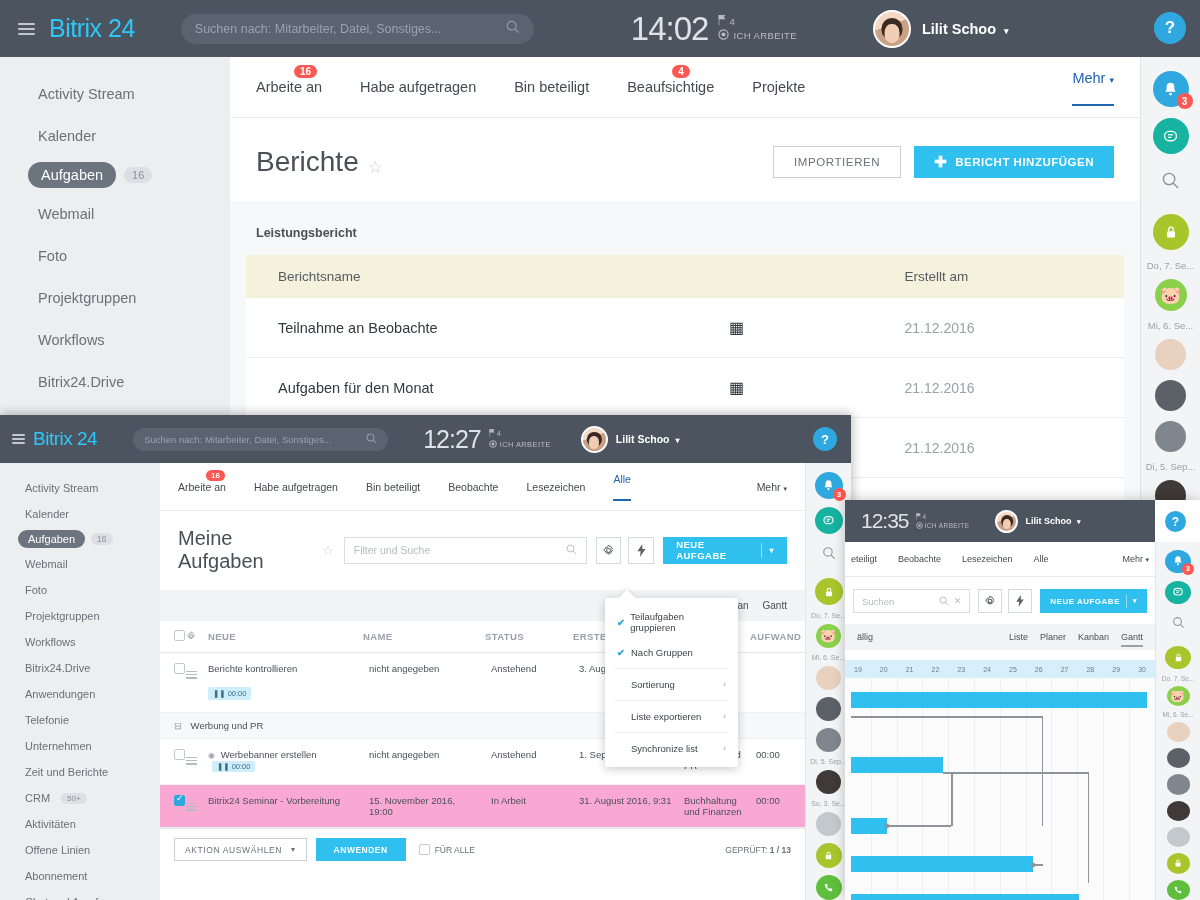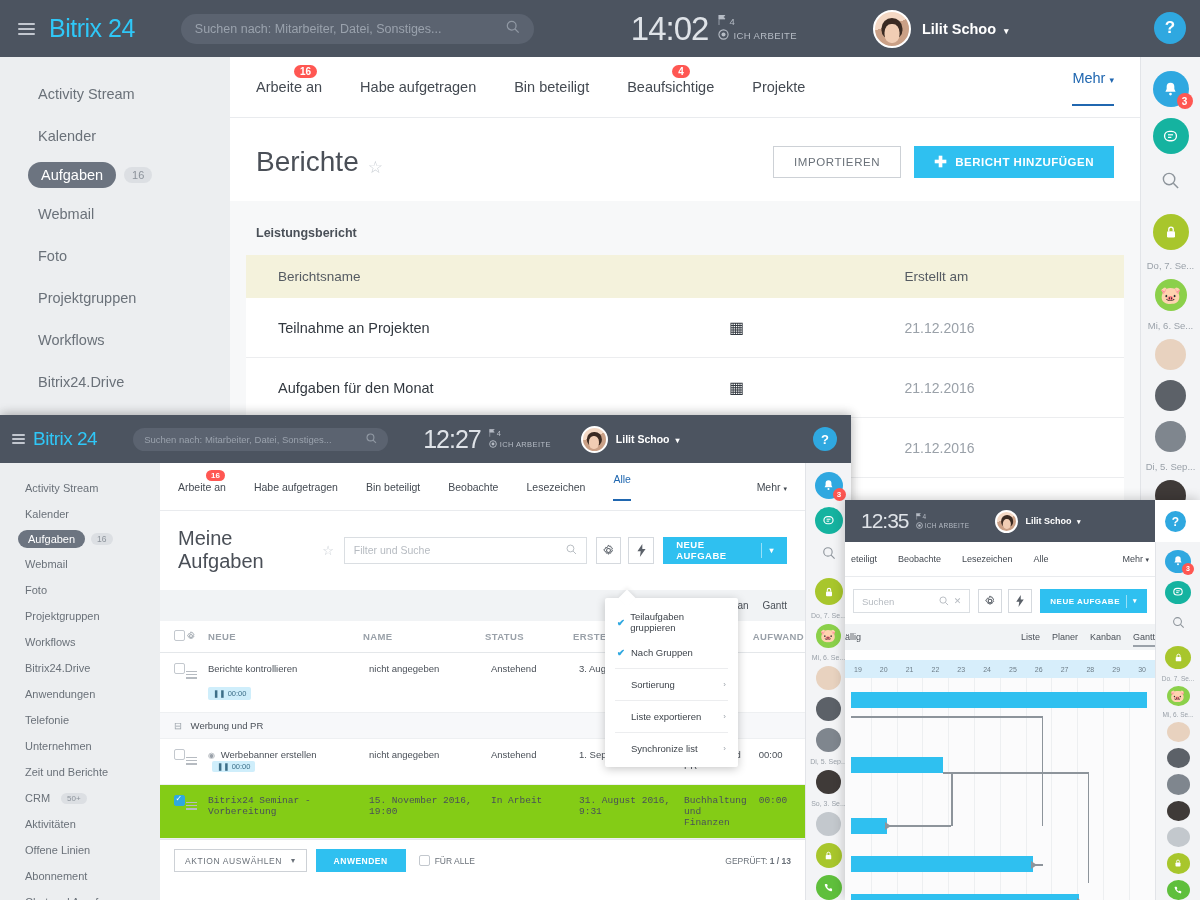--- a/index.html
+++ b/index.html
@@ -98,21 +98,21 @@
   .menu-sep { height:1px; background:#ecedef; }
   .menu-caret { position:absolute; width:12px; height:12px; background:#fff;
                 transform:rotate(45deg); top:-6px; box-shadow:-2px -2px 4px rgba(0,0,0,.06); }
 
   table.tasks { width:100%; border-collapse:collapse; }
   table.tasks th { color:#9aa1a9; font-weight:bold; text-align:left; letter-spacing:.4px; }
   table.tasks td { color:#4a5058; vertical-align:top; border-bottom:1px solid #eef0f2; }
   .grp-row td { background:#f7f8fa; color:#4a5058; border-bottom:1px solid #eef0f2; }
   .timechip { background:#cfeefb; color:#3d6f88; border-radius:2px; display:inline-block; }
   .glink { color:#3a8fd0; }
-  .row-sel td { background:#84cc16;font-family:Liberation Mono, monospace; }
+  .row-sel td { background:#f9a8d4; }
   .t-red { color:#e0503f; }
   .t-faded { color:#c8ccd1; }
   .chkbox { width:11px; height:11px; border:1px solid #c3c8ce; background:#fff;
             border-radius:2px; display:inline-block; }
   .chkbox.on { background:#2fa8e0; border-color:#2fa8e0; position:relative; }
   .chkbox.on:after { content:"✓"; position:absolute; left:1px; top:-3px; color:#fff; font-size:9px; }
   .burger-sm { display:inline-flex; flex-direction:column; justify-content:space-between;
                width:11px; height:8px; }
   .burger-sm i { height:1.5px; background:#b6bbc1; display:block; }
 
@@ -263,21 +263,21 @@
           <table class="rep">
             <thead>
                 <tr>
               <th style="padding:14px 0 14px 32px;font-size:13.5px;width:55%;">Berichtsname</th>
               <th style="width:20%;"></th>
               <th style="padding:14px 0;font-size:13.5px;">Erstellt am</th>
             </tr>
               </thead>
             <tbody>
               <tr>
-                <td style="padding:20px 0 20px 32px;font-size:14.5px;">Teilnahme an Projekten</td>
+                <td style="padding:20px 0 20px 32px;font-size:14.5px;">Teilnahme an Beobachte</td>
                 <td class="dots" style="padding:20px 0;">▦</td>
                 <td class="date" style="padding:20px 0;font-size:14px;">21.12.2016</td>
               </tr>
               <tr>
                 <td style="padding:20px 0 20px 32px;font-size:14.5px;">Aufgaben für den Monat</td>
                 <td class="dots" style="padding:20px 0;">▦</td>
                 <td class="date" style="padding:20px 0;font-size:14px;">21.12.2016</td>
               </tr>
               <tr>
                 <td style="padding:20px 0 20px 32px;font-size:14.5px;">Leistungsbericht</td>
@@ -775,21 +775,21 @@
               <path d="M7 0L1 9h4l-1 7 7-10H7z" fill="#5b6169"></path>
             </svg>
         </div>
         <div class="btn-primary" style="margin-left:8px;height:24px;padding:0 10px;font-size:8px;">
           <span>NEUE AUFGABE</span>
           <span style="width:1px;height:13px;background:rgba(255,255,255,.5);margin:0 6px;"></span>
           <span style="font-size:7px;">▾</span>
         </div>
       </div>
 
-      <div style="background:#f1f3f5;height:26px;margin-top:11px;display:flex;align-items:center;padding:0 0;">
+      <div style="background:#f1f3f5;height:26px;margin-top:11px;display:flex;align-items:center;padding:0 12px;">
         <span style="color:#4a5058;font-size:9px;">ällig</span>
         <div class="viewtabs" style="margin-left:auto;font-size:9px;gap:12px;">
           <span class="viewtab">Liste</span>
           <span class="viewtab">Planer</span>
           <span class="viewtab">Kanban</span>
           <span class="viewtab active">Gantt</span>
         </div>
       </div>
 
       <div style="position:relative;height:258px;background:#fff;margin-top:10px;">

